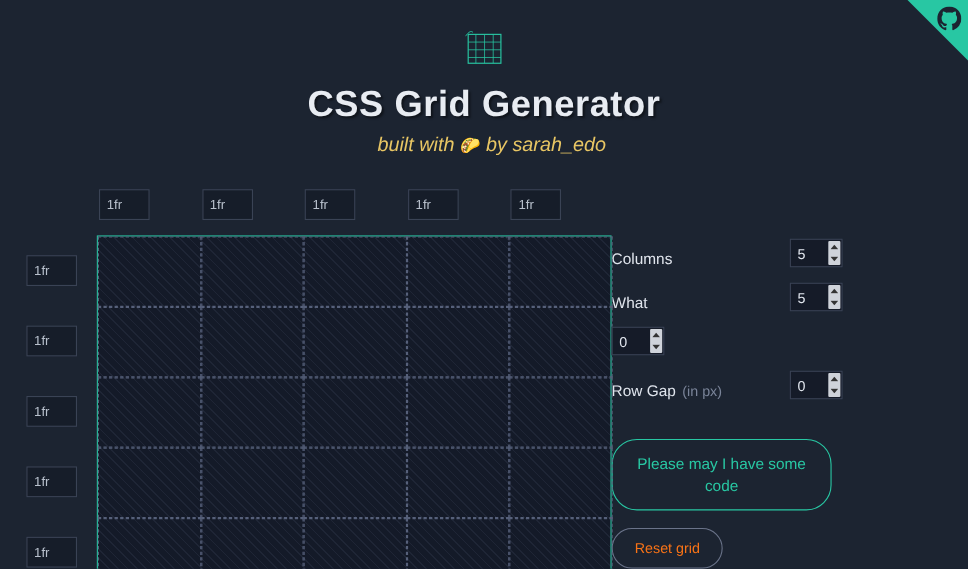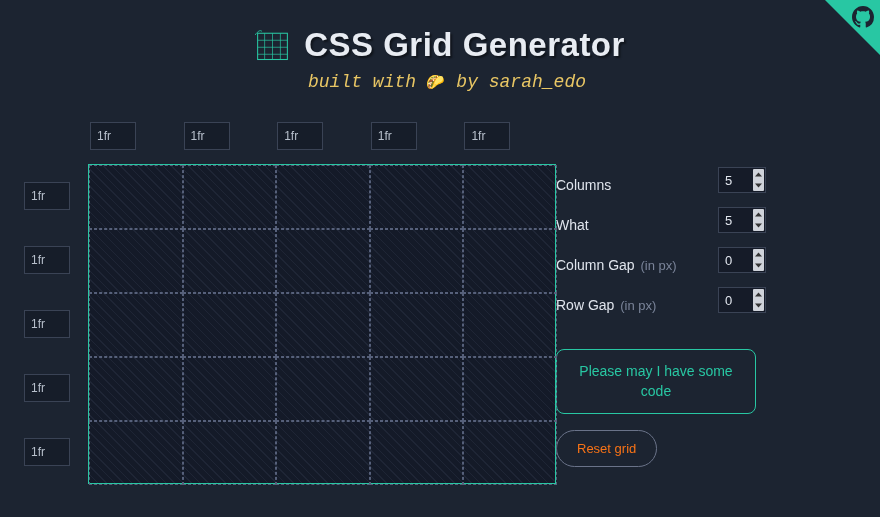--- a/index.html
+++ b/index.html
@@ -29,39 +29,40 @@
   height: 22px;
   fill: #1c2431;
 }
 .header {
   text-align: center;
   padding-top: 26px;
 }
 .title-row {
   display: flex;
   align-items: center;
-  justify-content: center;
+  justify-content: flex-start;
   gap: 14px;
+  flex-direction: column;
 }
 .grid-logo {
   width: 35px;
   height: 35px;
   position: relative;
 }
 .grid-logo svg { display: block; }
 h1 {
   font-size: 33px;
   font-weight: 700;
   color: #e8ecf2;
   text-shadow: 2px 2px 2px rgba(0,0,0,0.45);
   letter-spacing: 0.5px;
 }
 .subtitle {
   margin-top: 8px;
-  font-family: Liberation Mono, monospace;
+  font-family: Liberation Sans, sans-serif;
   font-size: 18px;
   color: #e8c664;
   font-style: italic;
   margin-left: 14px;
 }
 .subtitle .emoji { font-style: normal; font-size:15px; }
 .main {
   display: flex;
   align-items: flex-start;
   padding: 30px 24px 0 24px;
@@ -150,21 +151,21 @@
   display:flex;
   flex-direction:column;
 }
 .spinner div{flex:1; display:flex;align-items:center;justify-content:center;}
 .spinner svg{width:7px;height:5px;fill:#333;}
 .btn-primary {
   width: 200px;
   border: 1px solid #28c7a3;
   background: transparent;
   color: #28c7a3;
-  border-radius: 8px;
+  border-radius: 23px;
   padding: 12px 10px;
   font-size: 14px;
   text-align: center;
   margin-top: 22px;
   cursor: pointer;
   line-height: 1.4;
 }
 .btn-secondary {
   border: 1px solid #6a7389;
   background: transparent;
@@ -314,24 +315,20 @@
             </div>
             <div>
               <svg viewBox="0 0 10 6">
                 <path d="M0 0 L5 6 L10 0 Z"></path>
               </svg>
             </div>
           </div>
       </div>
     </div>
     <div class="control">
-      <div>
-        <label>Column Gap</label>
-        <span class="hint">(in px)</span>
-      </div>
       <div class="num-wrap">
         <input class="num-input" value="0" style="">
         <div class="spinner">
             <div>
               <svg viewBox="0 0 10 6">
                 <path d="M0 6 L5 0 L10 6 Z"></path>
               </svg>
             </div>
             <div>
               <svg viewBox="0 0 10 6">

